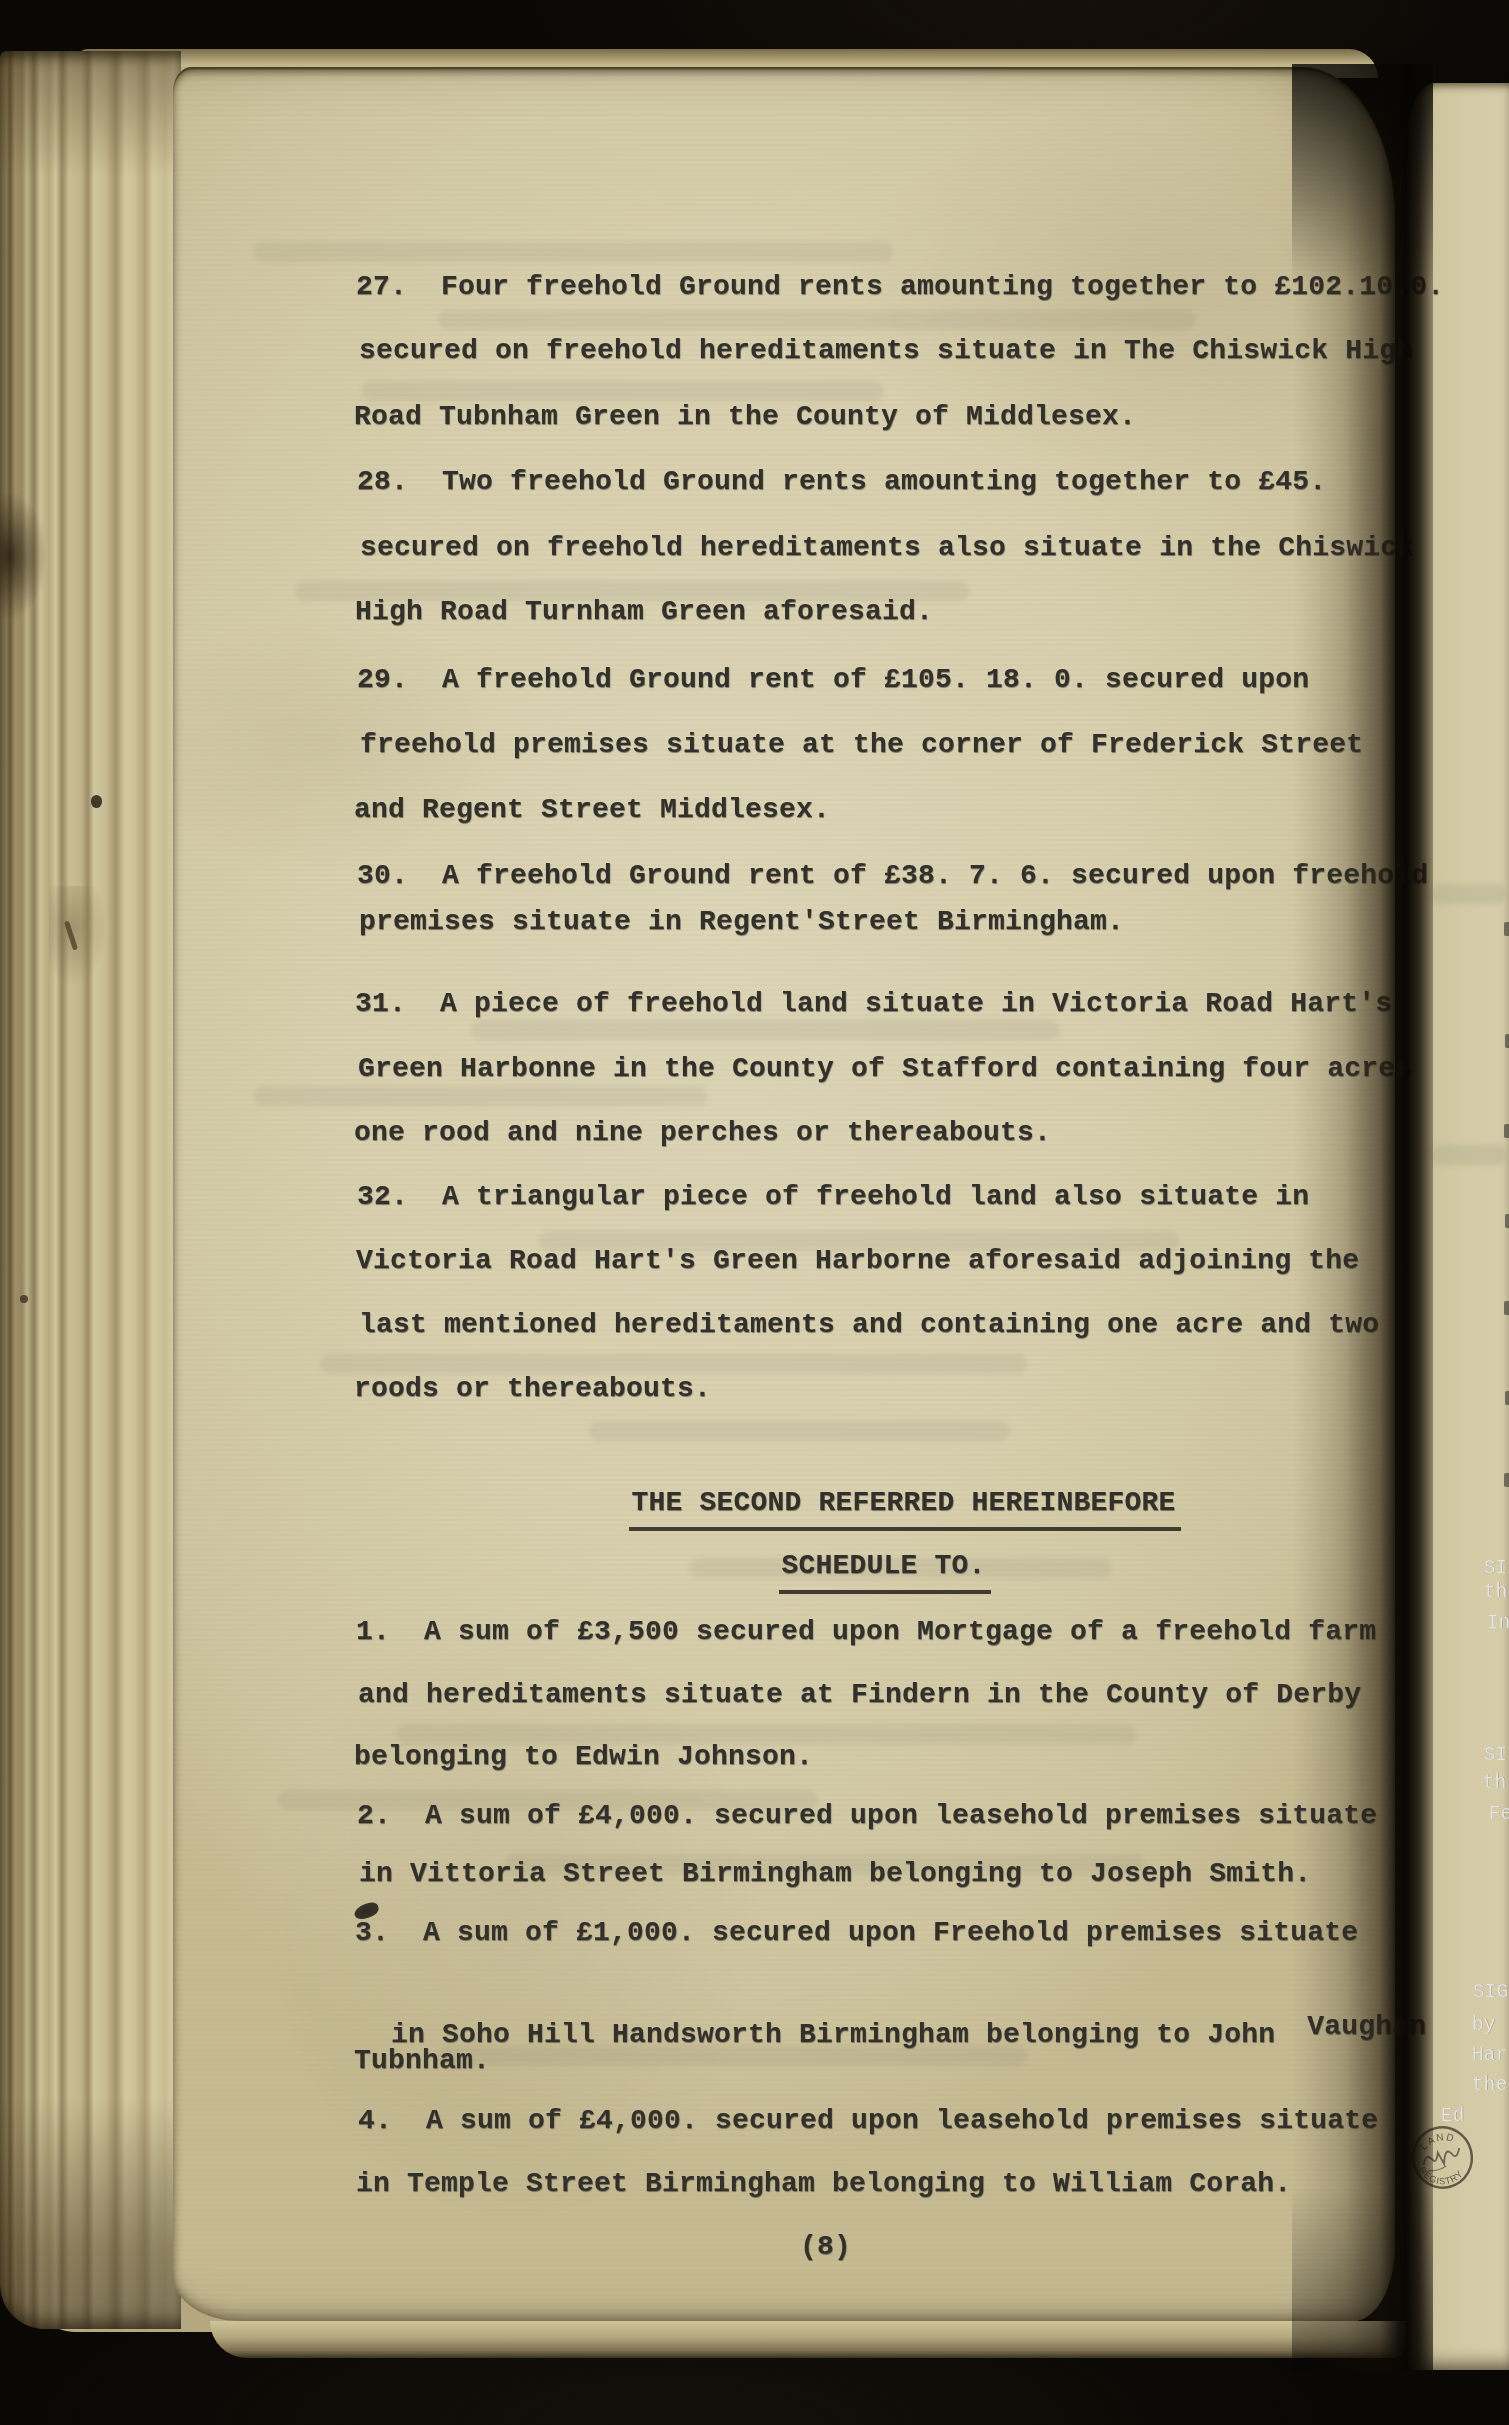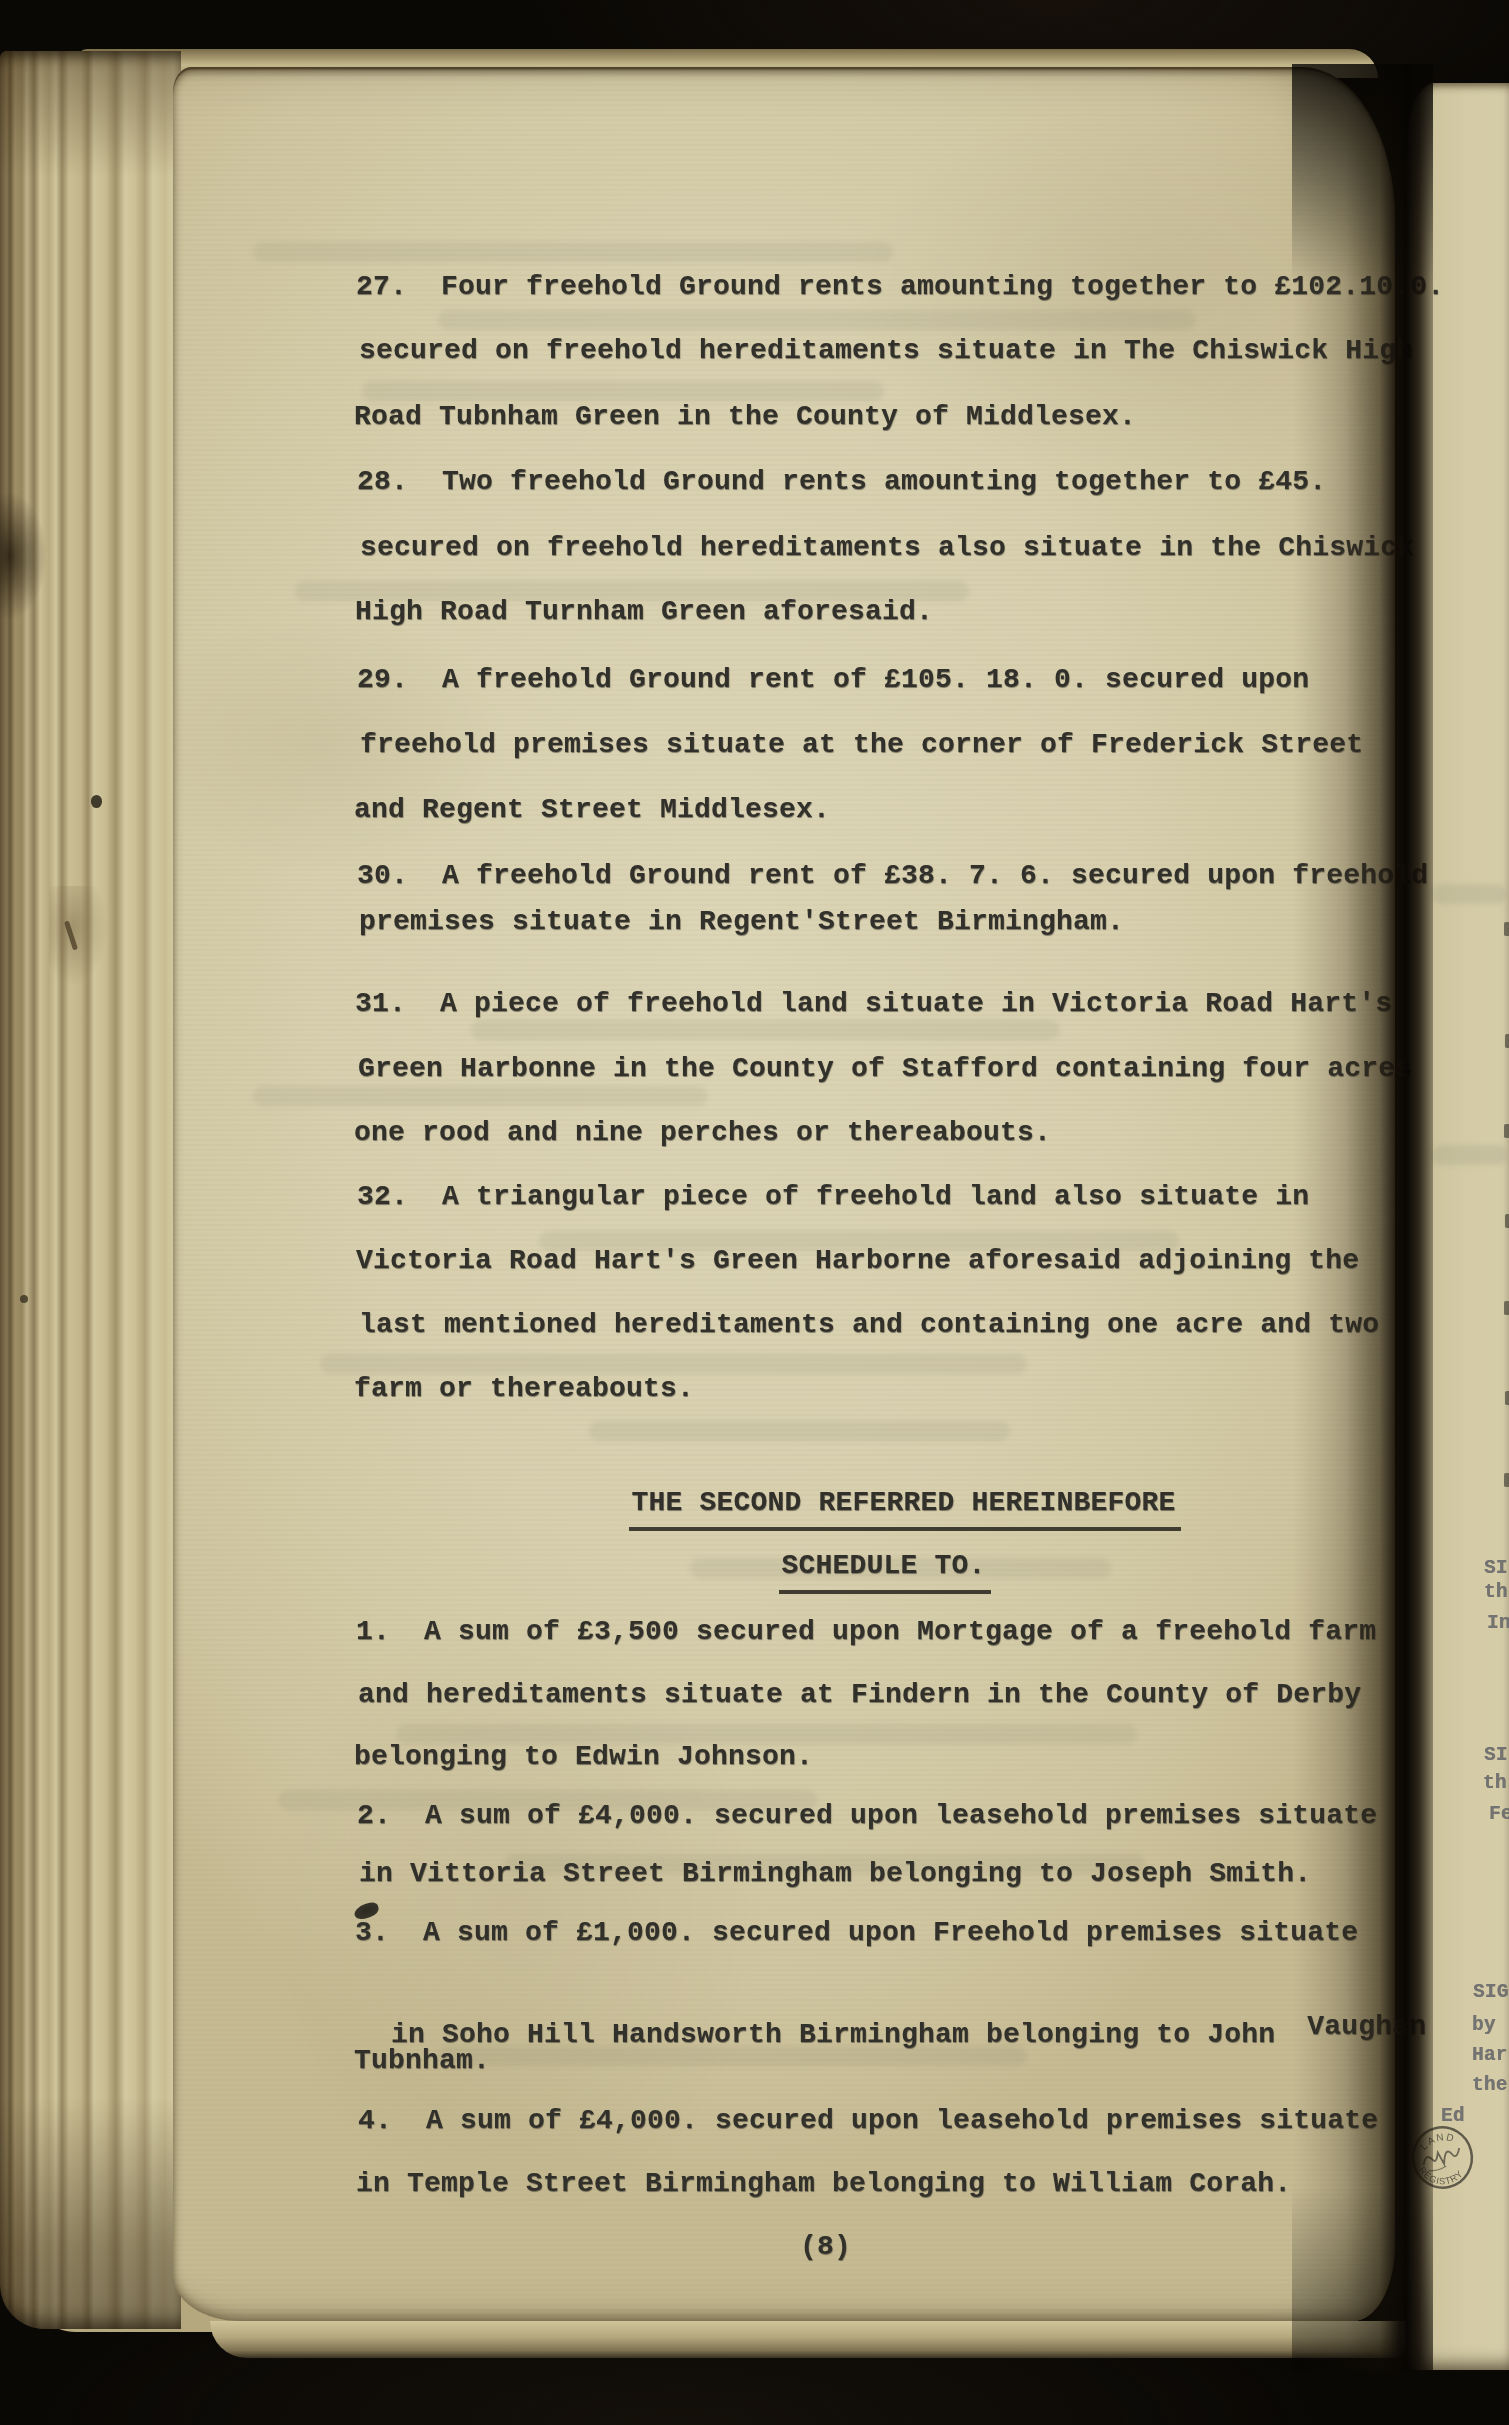--- a/index.html
+++ b/index.html
@@ -74,21 +74,21 @@
   .line{
     position:absolute;white-space:pre;z-index:3;
     font-size:28px;line-height:35px;font-weight:700;
     color:#31302a;letter-spacing:0.2px;
     text-shadow:0.5px 0.7px 0.8px rgba(49,46,38,.55);
   }
   .heading{border-bottom:4.2px solid rgba(44,40,32,.88);padding:0 5.9px 6.7px 2.5px;}
   .raised{position:relative;top:-8.4px;margin-left:32px;}
   .fragment{
     position:absolute;white-space:pre;z-index:3;
-    font-size:19.4px;font-weight:700;color:#737373;letter-spacing:0.2px;
+    font-size:19.4px;font-weight:400;color:#e5e5e5;letter-spacing:0.2px;
     text-shadow:0.3px 0.4px 0.5px rgba(55,52,44,.5);
   }
   
   .ghost{position:absolute;height:20px;z-index:2;background:rgba(104,112,92,.10);border-radius:10px;filter:blur(2.5px);}
   .ink-blot{
     position:absolute;left:354px;top:1904px;width:25px;height:14.3px;z-index:3;
     background:radial-gradient(#1f1d17,#2f2c24);border-radius:60% 40% 50% 50%;
     transform:rotate(-18deg);opacity:.92;
   }
   .edge-mark{position:absolute;width:5.9px;height:13.5px;background:#33302a;border-radius:1.7px;z-index:3;opacity:.6;}
@@ -139,21 +139,21 @@
 <div class="line" style="left:360px;top:727px">freehold premises situate at the corner of Frederick Street</div>
 <div class="line" style="left:354px;top:792px">and Regent Street Middlesex.</div>
 <div class="line" style="left:357px;top:858px">30.  A freehold Ground rent of £38. 7. 6. secured upon freehold</div>
 <div class="line" style="left:359px;top:904px">premises situate in Regent'Street Birmingham.</div>
 <div class="line" style="left:355px;top:986px">31.  A piece of freehold land situate in Victoria Road Hart's</div>
 <div class="line" style="left:358px;top:1051px">Green Harbonne in the County of Stafford containing four acres</div>
 <div class="line" style="left:354px;top:1115px">one rood and nine perches or thereabouts.</div>
 <div class="line" style="left:357px;top:1179px">32.  A triangular piece of freehold land also situate in</div>
 <div class="line" style="left:356px;top:1243px">Victoria Road Hart's Green Harborne aforesaid adjoining the</div>
 <div class="line" style="left:359px;top:1307px">last mentioned hereditaments and containing one acre and two</div>
-<div class="line" style="left:354px;top:1371px">farm or thereabouts.</div>
+<div class="line" style="left:354px;top:1371px">roods or thereabouts.</div>
 
 <div class="line heading" style="left:629px;top:1485px">THE SECOND REFERRED HEREINBEFORE</div>
 <div class="line heading" style="left:779px;top:1548px">SCHEDULE TO.</div>
 
 <div class="line" style="left:356px;top:1614px">1.  A sum of £3,500 secured upon Mortgage of a freehold farm</div>
 <div class="line" style="left:358px;top:1677px">and hereditaments situate at Findern in the County of Derby</div>
 <div class="line" style="left:354px;top:1739px">belonging to Edwin Johnson.</div>
 <div class="line" style="left:357px;top:1798px">2.  A sum of £4,000. secured upon leasehold premises situate</div>
 <div class="line" style="left:359px;top:1856px">in Vittoria Street Birmingham belonging to Joseph Smith.</div>
 <div class="line" style="left:355px;top:1915px">3.  A sum of £1,000. secured upon Freehold premises situate</div>

